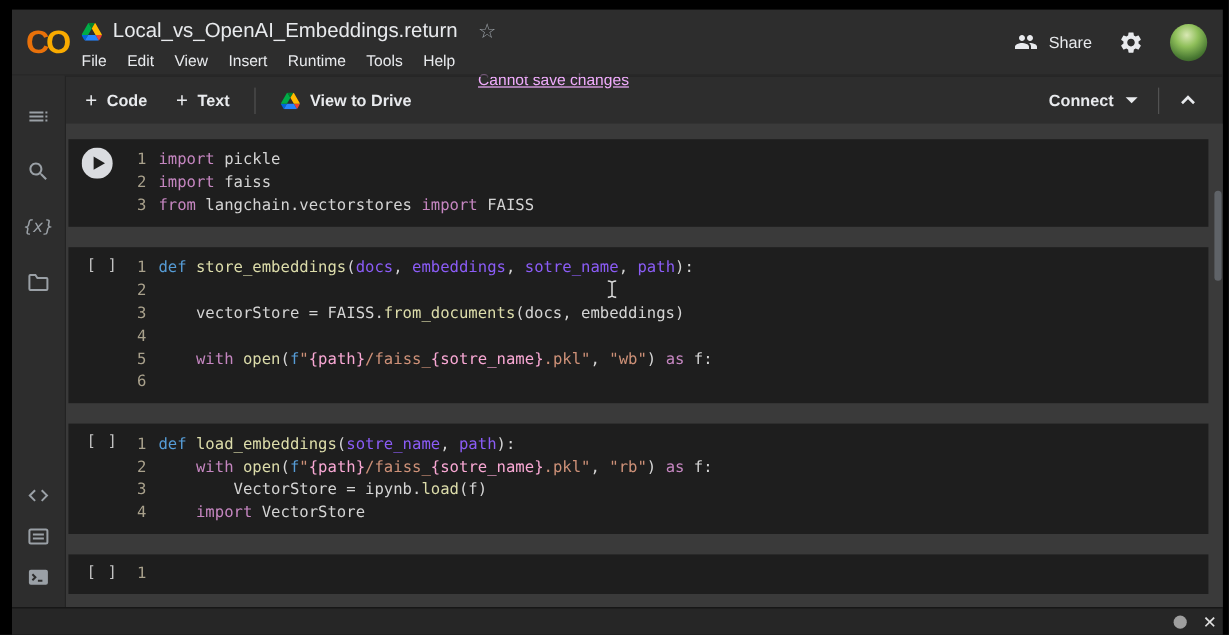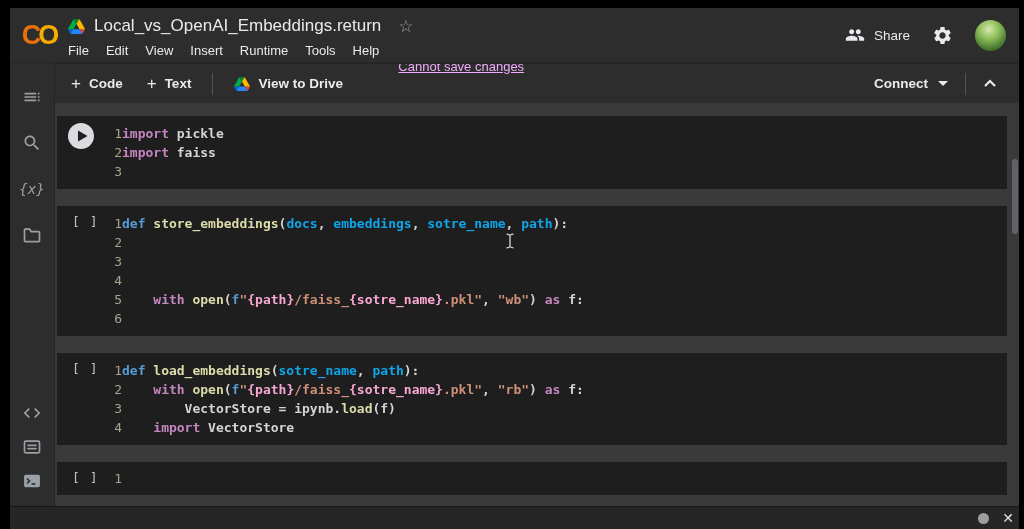--- a/index.html
+++ b/index.html
@@ -56,23 +56,23 @@
   .right-col { flex:1; display:flex; flex-direction:column; min-width:0; }
   .content { flex:1; background:#3a3a3a; position:relative; padding-top:13px; overflow:hidden; }
 
   
   .cell { position:relative; background:#1e1e1e; width:950px; margin-left:2px;
           padding:8px 0; margin-bottom:17px; }
   .cell.small { padding:7px 0; }
   .line { display:flex; height:19px; line-height:19px;
           font-family:"DejaVu Sans Mono", monospace; font-size:13px; }
   .ln { width:65px; flex:none; text-align:right; color:#a9a18c; }
-  .code { white-space:pre; color:#d4d4d4;font-weight:bold; }
+  .code { margin-left:10px; white-space:pre; color:#d4d4d4; }
   .tk-kw { color:#c586c0; } .tk-def { color:#569cd6; } .tk-fn { color:#dcdcaa; }
-  .tk-param { color:#0ea5e9; } .tk-str { color:#ce9178; } .tk-fpre { color:#569cd6; }
+  .tk-param { color:#8b5cf6; } .tk-str { color:#ce9178; } .tk-fpre { color:#569cd6; }
   .tk-interp { color:#f9a8d4; } .tk-pl { color:#d4d4d4; }
   .runbtn { position:absolute; left:11px; top:7px; width:26px; height:26px;
             border-radius:50%; cursor:pointer; }
   .exec { position:absolute; left:15px; top:8px; color:#c2c2c2; cursor:pointer;
           font-family:"DejaVu Sans Mono", monospace; font-size:13px; letter-spacing:1px; }
   .ibeam { position:absolute; pointer-events:none; }
 
   .scroll-thumb { position:absolute; right:1px; top:56px; width:6px; height:75px;
                   background:#5f6368; border-radius:3px; cursor:pointer; }
 
@@ -231,36 +231,38 @@
                 <div class="line">
                   <span class="ln">1</span>
                   <span class="code"><span class="tk-kw">import</span><span class="tk-pl"> pickle</span></span>
                 </div>
                 <div class="line">
                   <span class="ln">2</span>
                   <span class="code"><span class="tk-kw">import</span><span class="tk-pl"> faiss</span></span>
                 </div>
                 <div class="line">
                   <span class="ln">3</span>
+                  <span class="code"><span class="tk-kw">from</span><span class="tk-pl"> langchain.vectorstores </span><span class="tk-kw">import</span><span class="tk-pl"> FAISS</span></span>
                 </div>
               </div>
             </div>
             <div class="cell">
               <div class="exec">[ ]</div>
               <div>
                 <div class="line">
                   <span class="ln">1</span>
                   <span class="code"><span class="tk-def">def</span><span class="tk-pl"> </span><span class="tk-fn">store_embeddings</span><span class="tk-pl">(</span><span class="tk-param">docs</span><span class="tk-pl">, </span><span class="tk-param">embeddings</span><span class="tk-pl">, </span><span class="tk-param">sotre_name</span><span class="tk-pl">, </span><span class="tk-param">path</span><span class="tk-pl">):</span></span>
                 </div>
                 <div class="line">
                   <span class="ln">2</span>
                   <span class="code"></span>
                 </div>
                 <div class="line">
                   <span class="ln">3</span>
+                  <span class="code"><span class="tk-pl">    vectorStore = FAISS.</span><span class="tk-fn">from_documents</span><span class="tk-pl">(docs, embeddings)</span></span>
                 </div>
                 <div class="line">
                   <span class="ln">4</span>
                   <span class="code"></span>
                 </div>
                 <div class="line">
                   <span class="ln">5</span>
                   <span class="code"><span class="tk-pl">    </span><span class="tk-kw">with</span><span class="tk-pl"> </span><span class="tk-fn">open</span><span class="tk-pl">(</span><span class="tk-fpre">f</span><span class="tk-str">"</span><span class="tk-interp">{path}</span><span class="tk-str">/faiss_</span><span class="tk-interp">{sotre_name}</span><span class="tk-str">.pkl"</span><span class="tk-pl">, </span><span class="tk-str">"wb"</span><span class="tk-pl">) </span><span class="tk-kw">as</span><span class="tk-pl"> f:</span></span>
                 </div>
                 <div class="line">

